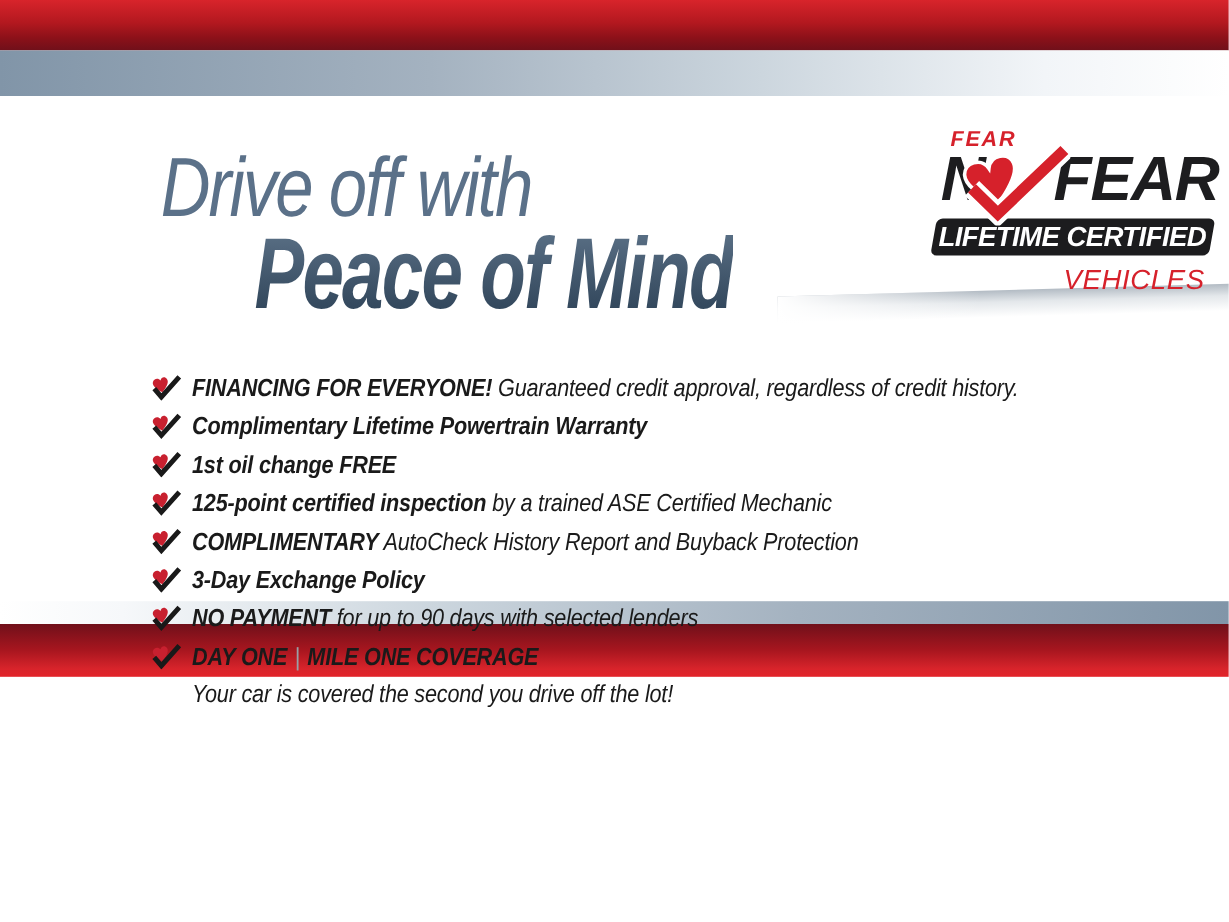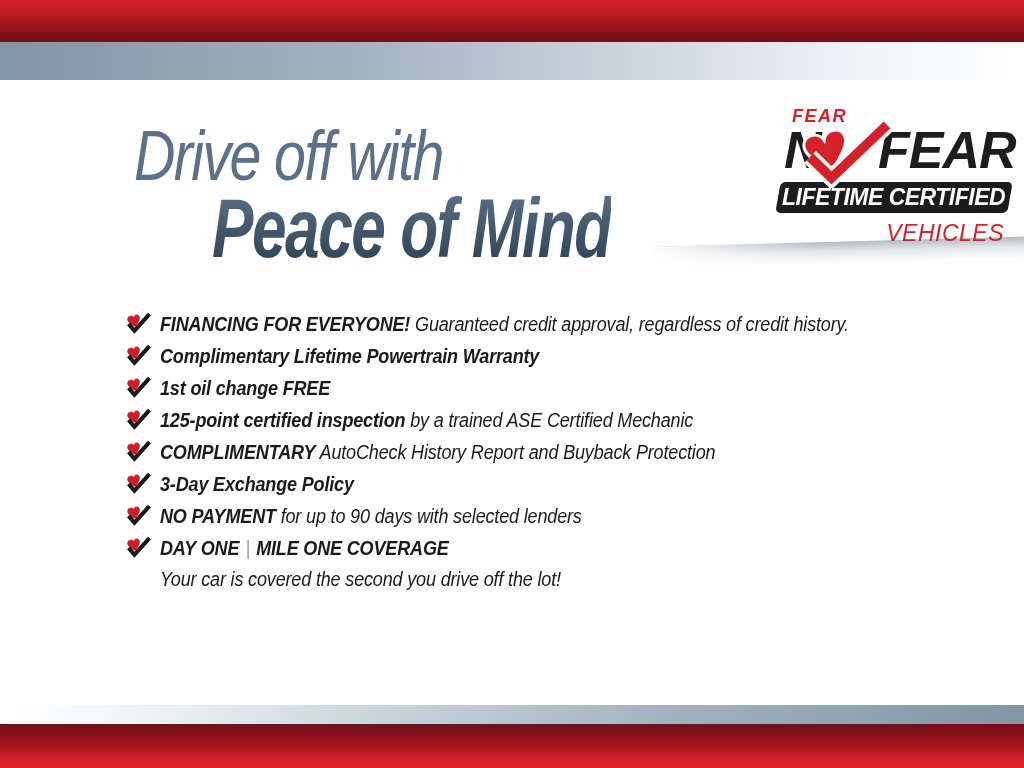--- a/index.html
+++ b/index.html
@@ -1,20 +1,20 @@
 <!DOCTYPE html>
 <html><head>
 <meta charset="utf-8">
 <style>
   html,body{margin:0;padding:0;}
   body{
     width:1024px;height:768px;overflow:hidden;background:#ffffff;
     font-family:"Liberation Sans", sans-serif;position:relative;
   }
-  .page{position:absolute;left:0;top:0;width:1024px;height:768px;background:#ffffff;}
+  .page{position:absolute;left:0;top:0;width:1024px;height:564px;background:#ffffff;}
 
   
   .band{position:absolute;left:0;width:1024px;}
   .band-red-top{top:0;height:42px;background:linear-gradient(180deg,#d8242b 0%,#b3181f 45%,#8c1119 75%,#70101a 100%);}
   .band-gray-top{top:42px;height:38px;background:linear-gradient(90deg,#8195a8 0%,#a4b2c0 35%,#ccd6de 62%,#f2f5f8 85%,#ffffff 100%);}
   .band-gray-bottom{bottom:44px;height:19px;background:linear-gradient(270deg,#8195a8 0%,#a4b2c0 35%,#ccd6de 65%,#f6f8fa 90%,#ffffff 100%);}
   .band-red-bottom{bottom:0;height:44px;background:linear-gradient(180deg,#70101a 0%,#a8161f 50%,#d8242b 85%,#e22329 100%);}
 
   
   .h-line1{

